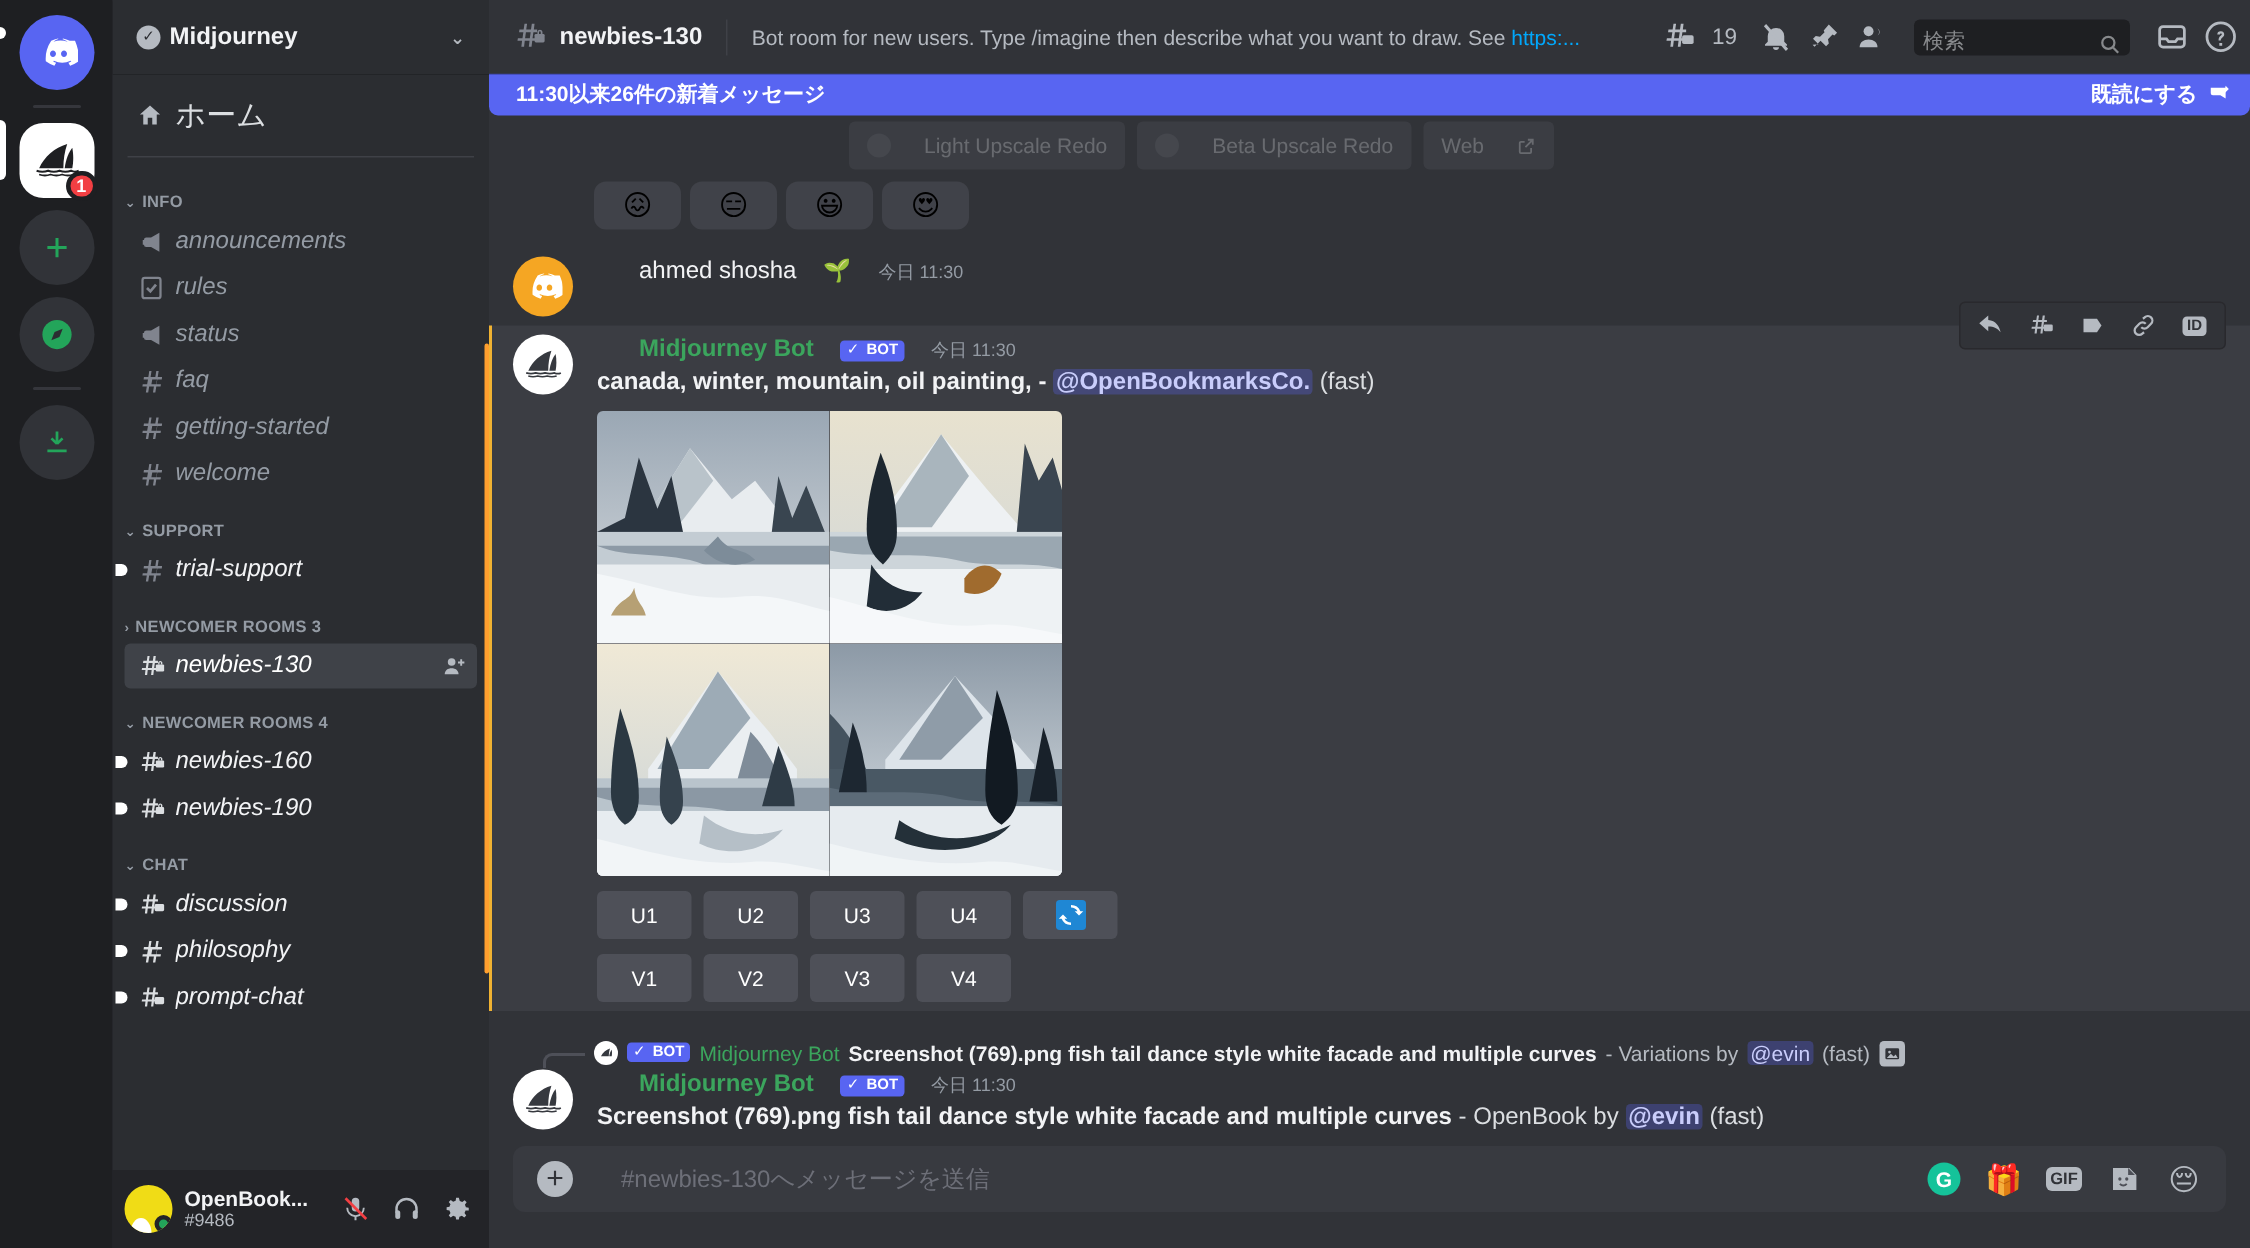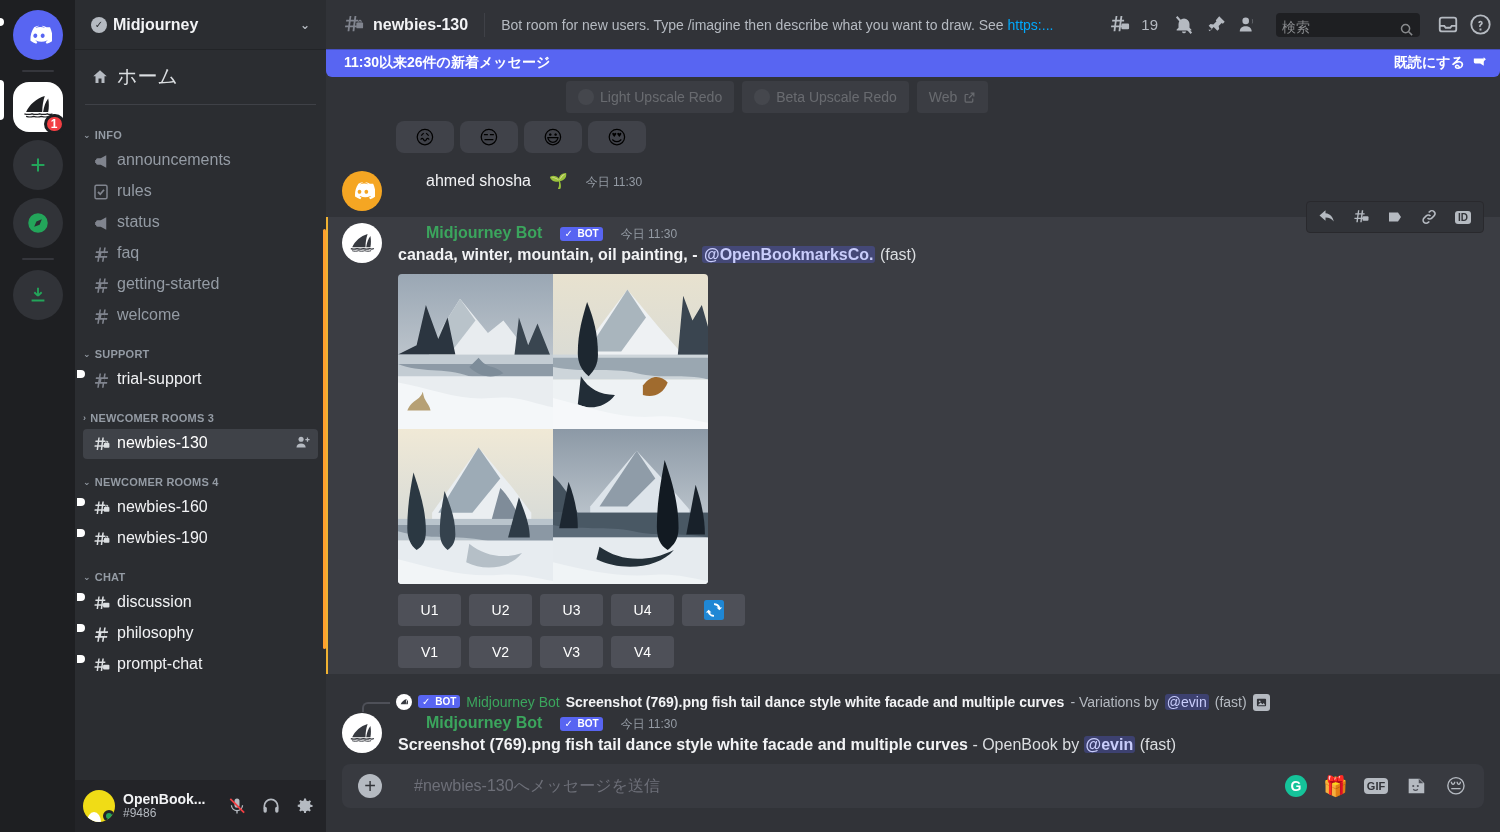--- a/index.html
+++ b/index.html
@@ -65,23 +65,23 @@
     font-size: 20px;
   }
   .home-divider { height: 1px; background: #3f4147; margin: 0 10px 8px 10px; }
   .cat {
     display: flex; align-items: center; gap: 4px; padding: 16px 8px 4px 8px;
     color: #949ba4; font-size: 11px; font-weight: bold; letter-spacing: .02em;
     cursor: pointer; text-transform: uppercase;
   }
   .cat-arrow { font-size: 9px; }
   .ch {
-    position: relative; display: flex; align-items: flex-start; gap: 6px;
+    position: relative; display: flex; align-items: center; gap: 6px;
     margin: 1px 8px; padding: 5px 8px; border-radius: 4px;
-    color: #949ba4; font-size: 16px; cursor: pointer;
+    color: #949ba4; font-size: 16px; cursor: pointer; font-style: italic;
   }
   .ch.unread { color: #f2f3f5; font-weight: 500; }
   .ch.active { background: #3f4248; color: #fff; font-weight: 500; }
   .ch .dot {
     position: absolute; left: -6px; width: 8px; height: 8px;
     background: #fff; border-radius: 0 4px 4px 0;
   }
   .ch-icon { width: 20px; height: 20px; flex: none; display: flex; align-items: center; justify-content: center; }
   .ch-name { flex: 1; white-space: nowrap; overflow: hidden; }
   .ch-action { width: 16px; height: 16px; color: #b5bac1; }
@@ -128,21 +128,21 @@
   }
   .newbanner .right { margin-left: auto; display: flex; align-items: center; gap: 6px; }
 
   
   .messages { flex: 1; overflow: hidden; position: relative; padding-top: 28px; }
   .ghostbtns {
     display: flex; gap: 8px; padding: 4px 0 0 240px; opacity: .35;
   }
   .ghost {
     background: #4e5058; color: #cfd2d6; border-radius: 4px; height: 32px;
-    display: flex; align-items: center; gap: 6px; padding: 0 12px; font-size: 14px; font-weight: 500;
+    display: flex; align-items: center; gap: 22px; padding: 0 12px; font-size: 14px; font-weight: 500;
   }
   .ghost .circ { width: 16px; height: 16px; border-radius: 50%; background: #6a6d75; }
   .reactions { display: flex; gap: 6px; padding: 8px 0 12px 70px; }
   .reaction {
     width: 58px; height: 32px; background: #404249; border-radius: 8px;
     display: flex; align-items: center; justify-content: center; font-size: 19px; cursor: pointer;
   }
   .msg { display: flex; padding: 6px 48px 6px 16px; gap: 16px; position: relative; }
   .msg.highlight { background: #3b3d43; box-shadow: inset 2px 0 0 #f0b232; }
   .msg.highlight::before { content:''; position:absolute; left:0; top:0; bottom:0; width:2px; background:#f0b232; }

